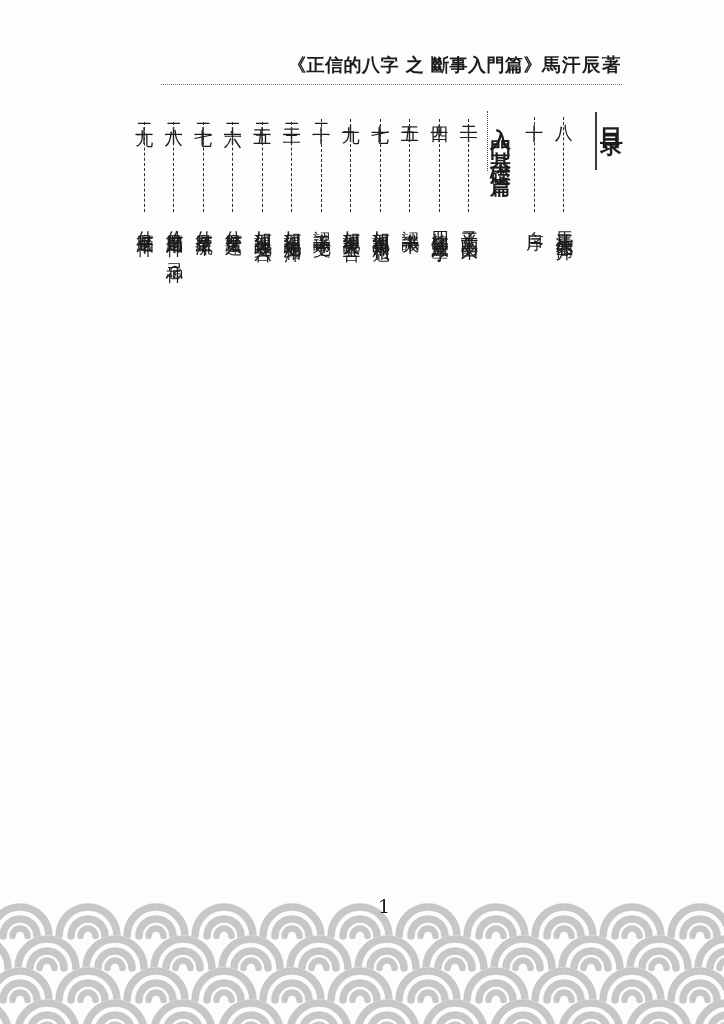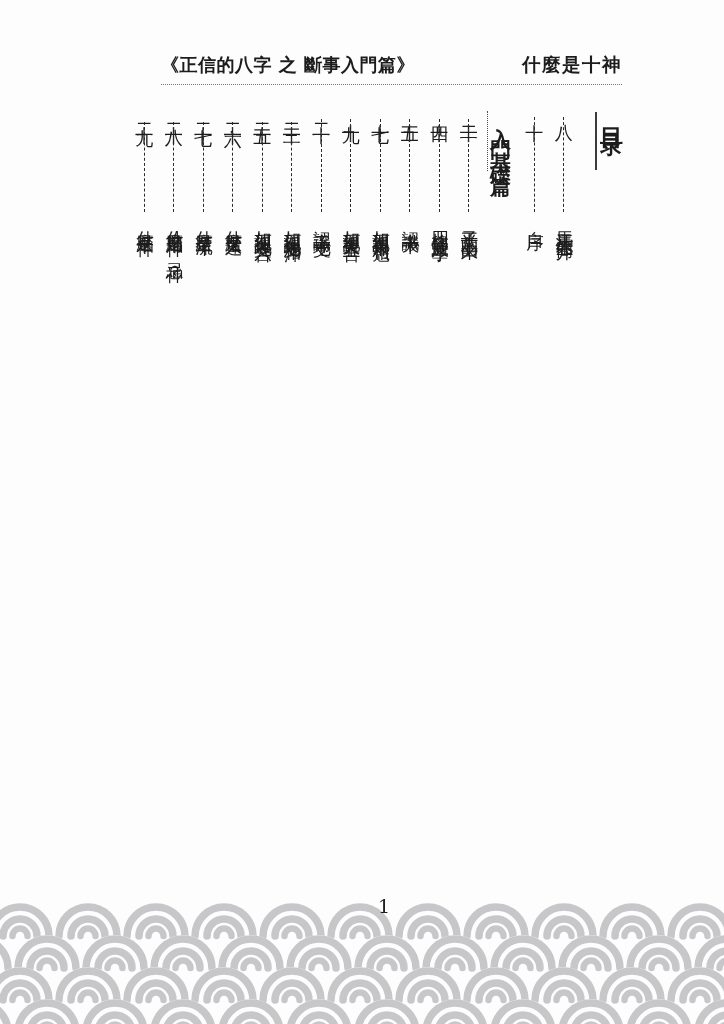--- a/index.html
+++ b/index.html
@@ -6,22 +6,22 @@
   body{
     width:724px;height:1024px;position:relative;overflow:hidden;
     background:#fdfdfd;color:#1c1c1c;
     font-family:"DejaVu Serif","Liberation Serif",serif;
   }
   .page{position:absolute;inset:0;}
 
   
   .header{
     position:absolute;left:161px;top:52px;width:461px;
-    display:flex;justify-content:space-between;align-items:flex-end;
-    border-bottom:1px dotted #7a7a7a;padding-bottom:7px;gap:40px;
+    display:flex;justify-content:flex-end;align-items:flex-end;
+    border-bottom:1px dotted #7a7a7a;padding-bottom:7px;
   }
   .book-title{font-size:18px;font-weight:bold;letter-spacing:.5px;white-space:nowrap;}
   .author{font-size:18.5px;font-weight:bold;letter-spacing:1.5px;white-space:nowrap;}
 
   
   .toc{
     position:absolute;top:110px;right:100px;
     display:flex;flex-direction:row-reverse;align-items:flex-start;
   }
   .vtext{writing-mode:vertical-rl;text-orientation:upright;line-height:1;}
@@ -50,21 +50,21 @@
   .wave-arc{fill:none;stroke:var(--wave,#c7c7c9);stroke-width:7.5;stroke-linecap:round;}
   .wave-arc-small{fill:none;stroke:var(--wave,#c7c7c9);stroke-width:6.5;stroke-linecap:round;}
 </style>
 </head>
 <body>
 
 <div class="page">
 
   <div class="header">
     <span class="book-title">《正信的八字 之 斷事入門篇》</span>
-    <span class="author">什麼是十神</span>
+    <span class="author">馬汗辰著</span>
   </div>
 
   <div class="toc" id="toc">
   <div class="col toc-title-col">
     <div class="toc-title-bar"></div>
     <div class="vtext toc-title-text">目录</div>
   </div>
 
   <div class="col entry">
     <div class="entry-head">

